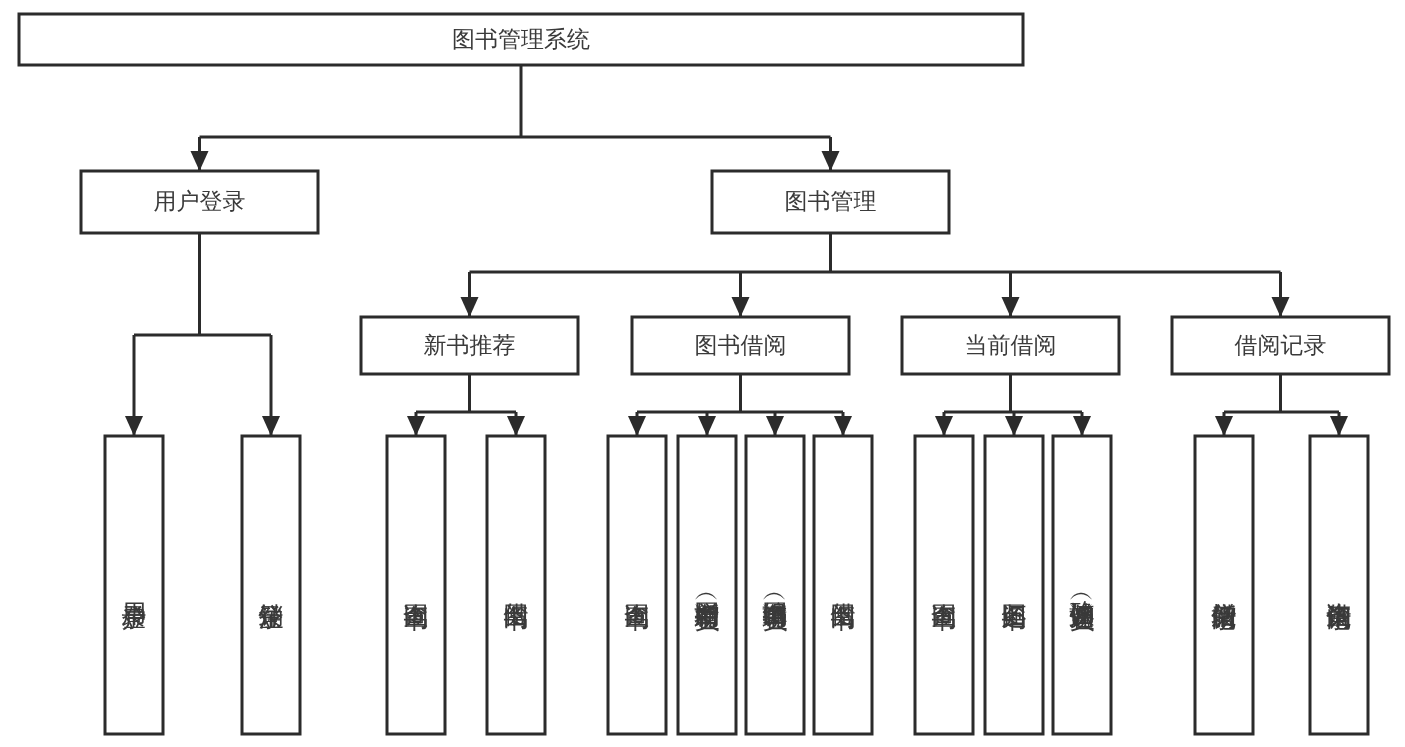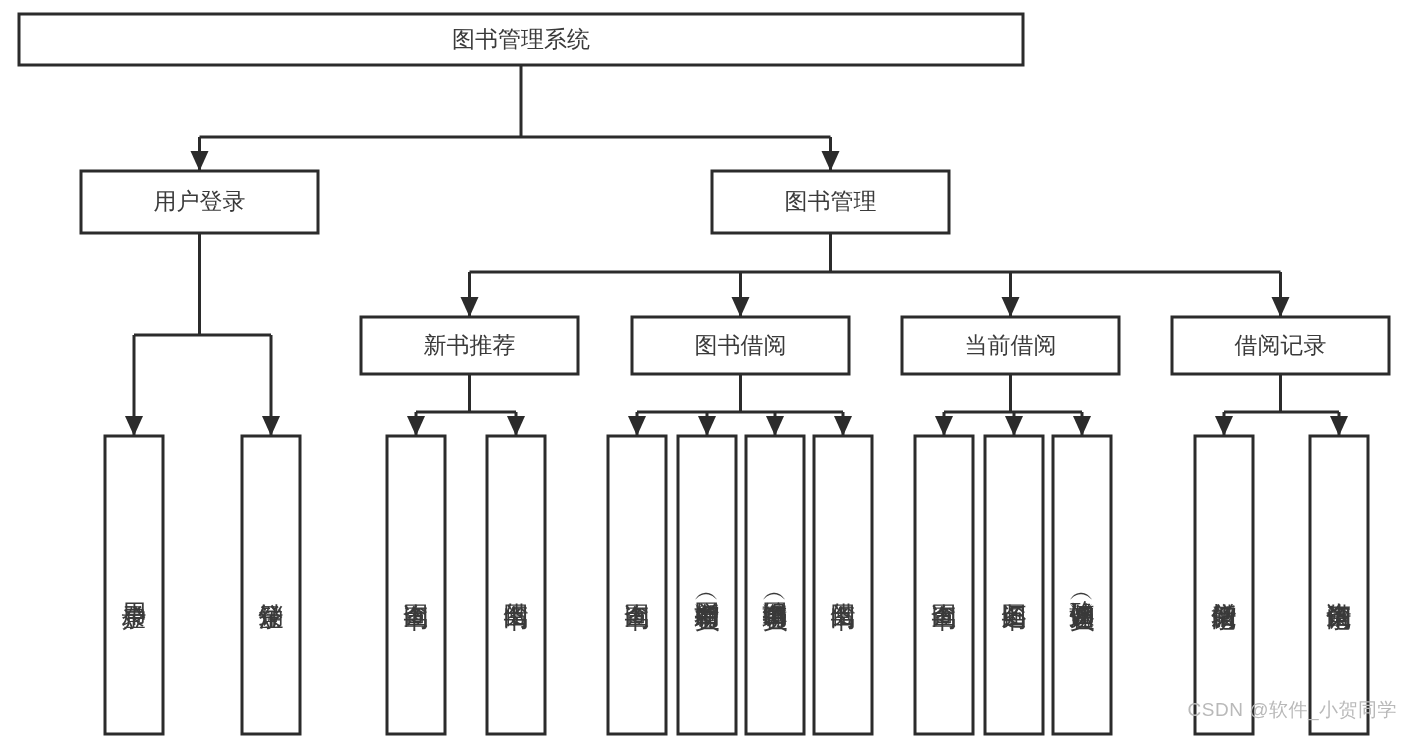--- a/index.html
+++ b/index.html
@@ -206,14 +206,13 @@
         <span class="node-label-v">确认归还（管理员）</span>
       </div>
       <div class="node-label-v-wrap" style="left: 1195px; top: 436px; width: 58px; height: 298px;">
         <span class="node-label-v">新增借阅记录</span>
       </div>
       <div class="node-label-v-wrap" style="left: 1310px; top: 436px; width: 58px; height: 298px;">
         <span class="node-label-v">查询借阅记录</span>
       </div>
     </div>
 
-  <div class="watermark">CSDN @软件_小贺同学</div>
 </div>
 
 </body></html>

